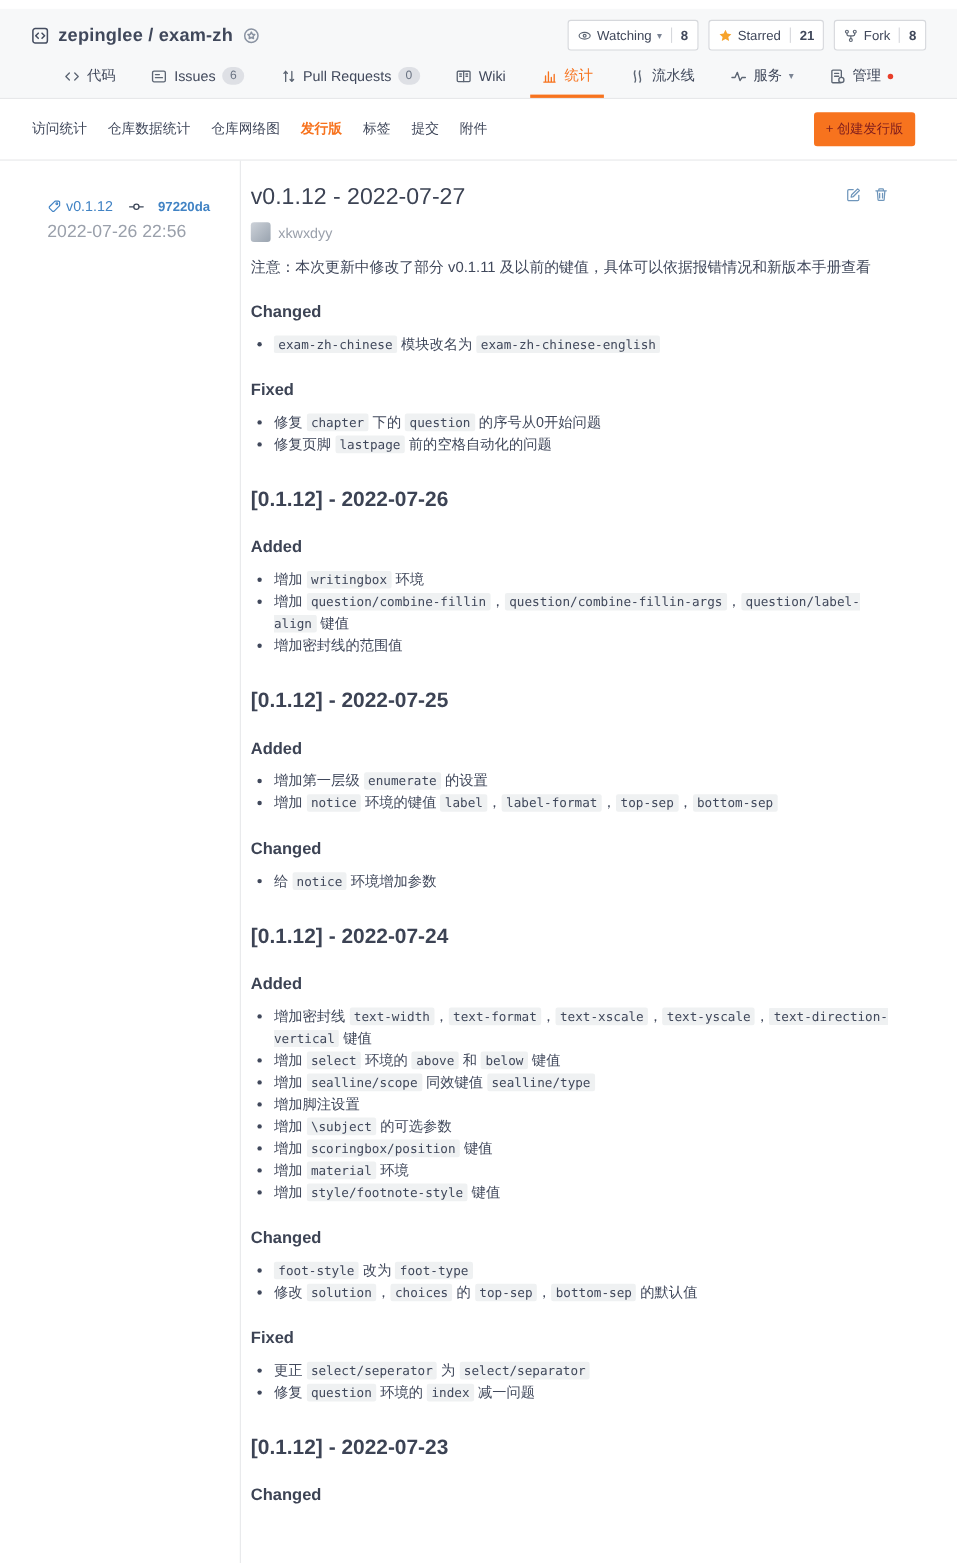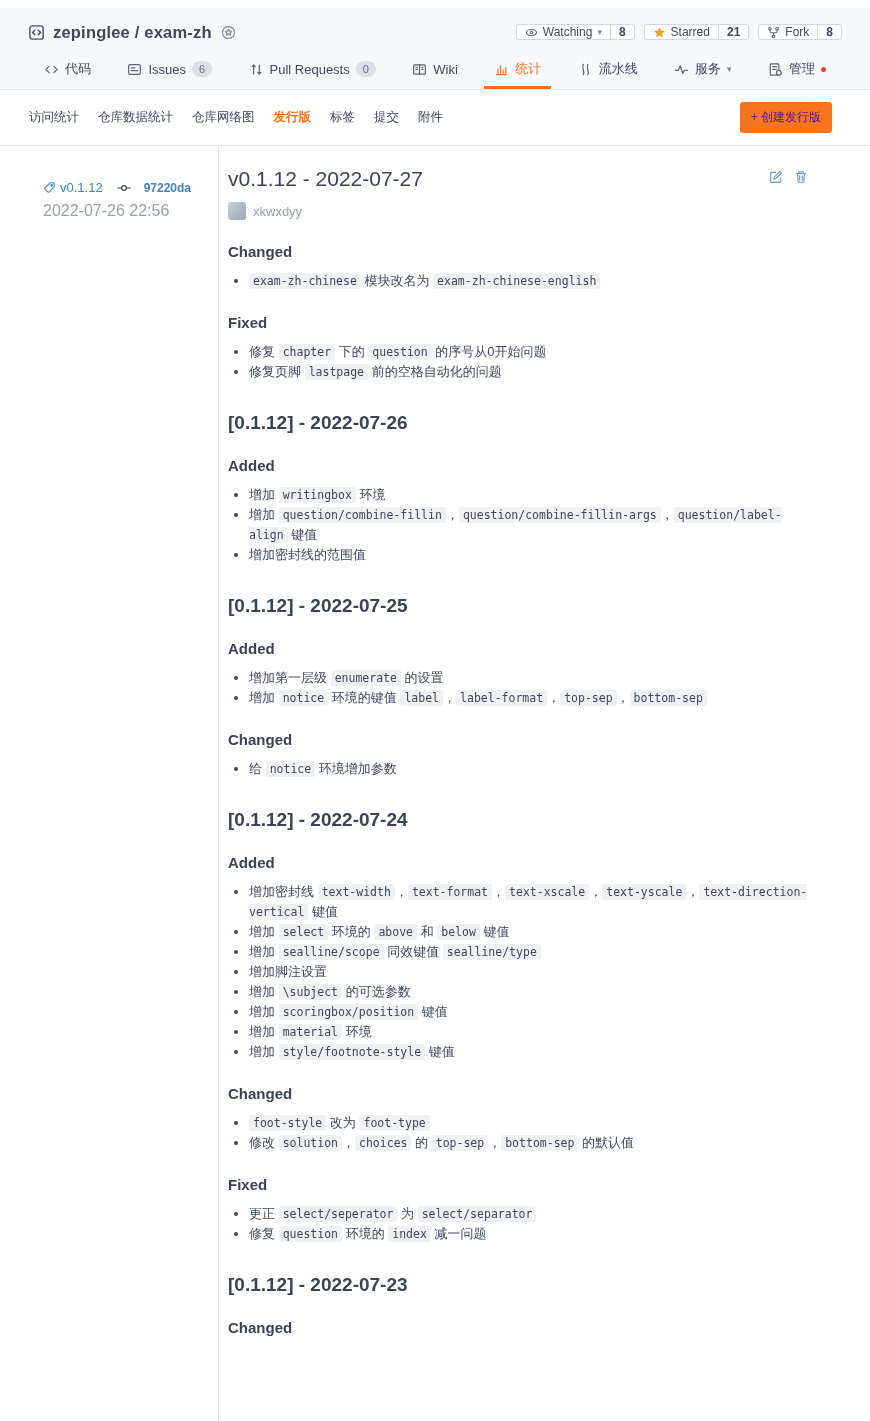--- a/index.html
+++ b/index.html
@@ -11,40 +11,40 @@
        font-family:"Liberation Sans","DejaVu Sans",sans-serif;position:relative;}
   .ic{display:inline-flex;width:15px;height:15px;flex:none;}
   .ic svg{width:100%;height:100%;}
   
   .topbar{margin-top:8px;background:var(--band);border-bottom:1px solid var(--border);padding:9px 0 0;}
   .repo-row{display:flex;align-items:center;height:30px;padding:0 28px;}
   .repo-icon{width:17px;height:17px;margin-right:8px;color:#454d60;}
   .repo-name{font-size:16.5px;font-weight:bold;letter-spacing:.2px;cursor:pointer;}
   .cert{width:17px;height:17px;margin-left:8px;color:#8a93a2;}
   .actions{margin-left:auto;display:flex;gap:9px;}
-  .btn-group{display:flex;border:1px solid #d6d8dc;border-radius:3px;background:#fff;font-size:12px;height:16px;align-items:center;}
+  .btn-group{display:flex;border:1px solid #d6d8dc;border-radius:3px;background:#fff;font-size:12px;height:28px;align-items:center;}
   .btn-cell{display:flex;align-items:center;gap:5px;padding:0 8px;cursor:pointer;}
   .btn-cell .ic{width:13px;height:13px;color:#5c6573;}
   .btn-count{border-left:1px solid #d6d8dc;font-weight:bold;padding:0 8px;}
   .ic-star{color:var(--gold) !important;}
   .caret{font-size:9px;color:#7b8494;line-height:1;}
-  .tabs-row{display:flex;justify-content:space-between;padding:0 34px;margin-top:4px;}
+  .tabs-row{display:flex;justify-content:space-between;padding:0 48px;margin-top:4px;}
   .tab{display:flex;align-items:center;gap:6px;font-size:13px;padding:9px 10px 8px;border-bottom:3px solid transparent;cursor:pointer;}
   .tab .ic{color:#5c6573;}
   .tab.active{color:var(--orange);}
   .tab.active .ic{color:var(--orange);}
   .tab.active{border-bottom-color:var(--orange);}
   .badge{background:#dee0e5;color:#6a7383;border-radius:9px;font-size:11px;padding:1px 7px;line-height:14px;}
   .dot{width:5px;height:5px;background:var(--red);border-radius:50%;align-self:flex-start;margin:7px 0 0 0;}
   
   .subnav{display:flex;align-items:center;padding:12px 38px 12px 29px;}
   .subnav-links{display:flex;gap:19px;font-size:12.5px;}
   .subnav-link{cursor:pointer;}
   .subnav-link.active{color:var(--orange);font-weight:bold;}
-  .create-btn{margin-left:auto;background:var(--orange);color:#4c1d95;font-size:12px;padding:7px 11px;border-radius:3px;border:none;cursor:pointer;font-family:inherit;}
+  .create-btn{margin-left:auto;background:var(--orange);color:#7f1d1d;font-size:12px;padding:7px 11px;border-radius:3px;border:none;cursor:pointer;font-family:inherit;}
   .page-divider{border:0;border-top:1px solid var(--border);margin:0;}
   
   .content{display:flex;align-items:stretch;min-height:1302px;}
   .meta{width:218px;min-width:218px;padding-top:24px;}
   .meta-badge-row{text-align:right;padding-right:27px;}
   .latest-badge{display:inline-block;background:var(--green);color:#fff;font-size:12px;padding:3px 9px;border-radius:3px;}
   .meta-links{display:flex;justify-content:space-between;align-items:center;margin-top:10px;padding:0 27px 0 43px;}
   .tag-link{color:var(--blue);font-size:13px;display:inline-flex;gap:4px;align-items:center;cursor:pointer;}
   .tag-link .ic{width:13px;height:13px;}
   .commit-link{color:var(--blue);font-size:12px;font-weight:bold;display:inline-flex;gap:13px;align-items:flex-end;cursor:pointer;}
@@ -254,20 +254,21 @@
               <path d="M2.6 4h10.8M5.6 4V2.9c0-.5.4-.9.9-.9h3c.5 0 .9.4.9.9V4M4.1 4l.7 9c0 .6.5 1 1.1 1h4.2c.6 0 1.1-.4 1.1-1l.7-9"></path>
               <path d="M6.5 6.6v4.8M9.5 6.6v4.8"></path>
             </svg>
           </span>
       </div>
     </div>
     <div class="author-row">
       <span class="avatar"></span>
       <span class="author-name">xkwxdyy</span>
     </div>
+    <p class="note">注意：本次更新中修改了部分 v0.1.11 及以前的键值，具体可以依据报错情况和新版本手册查看</p>
 
     <div class="release-body">
         <h3>Changed</h3>
         <ul>
           <li><code>exam-zh-chinese</code> 模块改名为 <code>exam-zh-chinese-english</code></li>
         </ul>
         <h3>Fixed</h3>
         <ul>
           <li>修复 <code>chapter</code> 下的 <code>question</code> 的序号从0开始问题</li>
           <li>修复页脚 <code>lastpage</code> 前的空格自动化的问题</li>

